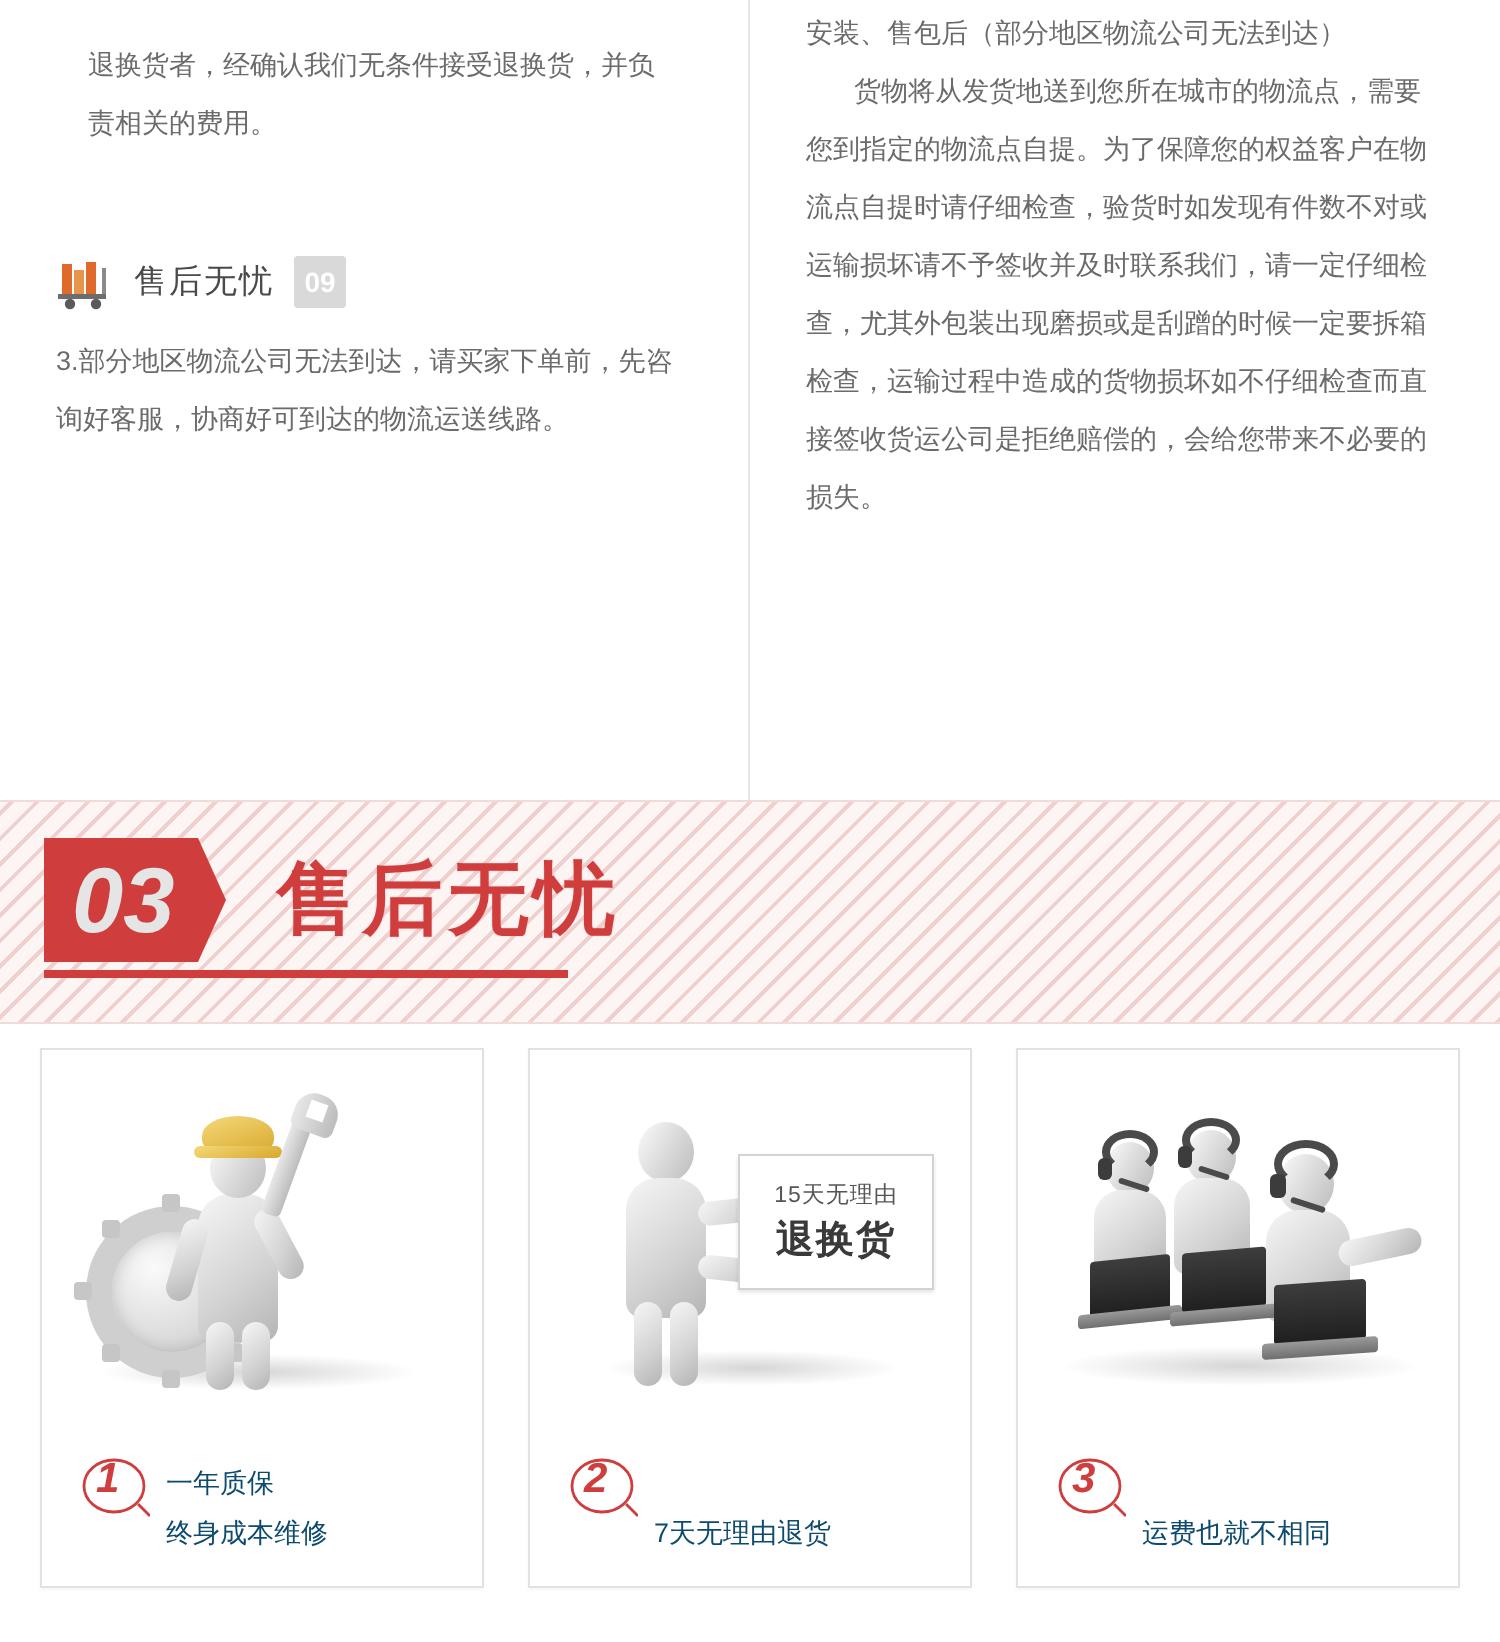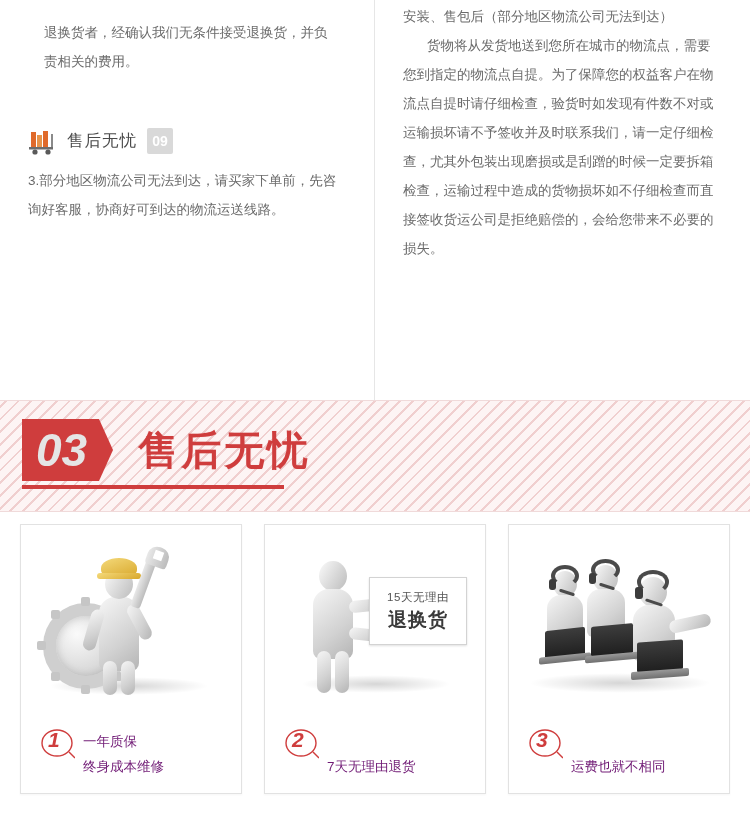--- a/index.html
+++ b/index.html
@@ -186,21 +186,21 @@
   .card-caption {
     position: absolute;
     left: 0;
     right: 0;
     bottom: 14px;
     padding-left: 62px;
     padding-right: 10px;
   }
   .cap-line {
     font-size: 13.5px;
-    color: #701a75;
+    color: #0c4a6e;
     line-height: 25px;
   }
   .cap-num {
     position: absolute;
     left: 18px;
     bottom: 32px;
     width: 36px;
     height: 36px;
   }
   .cap-num .digit {

